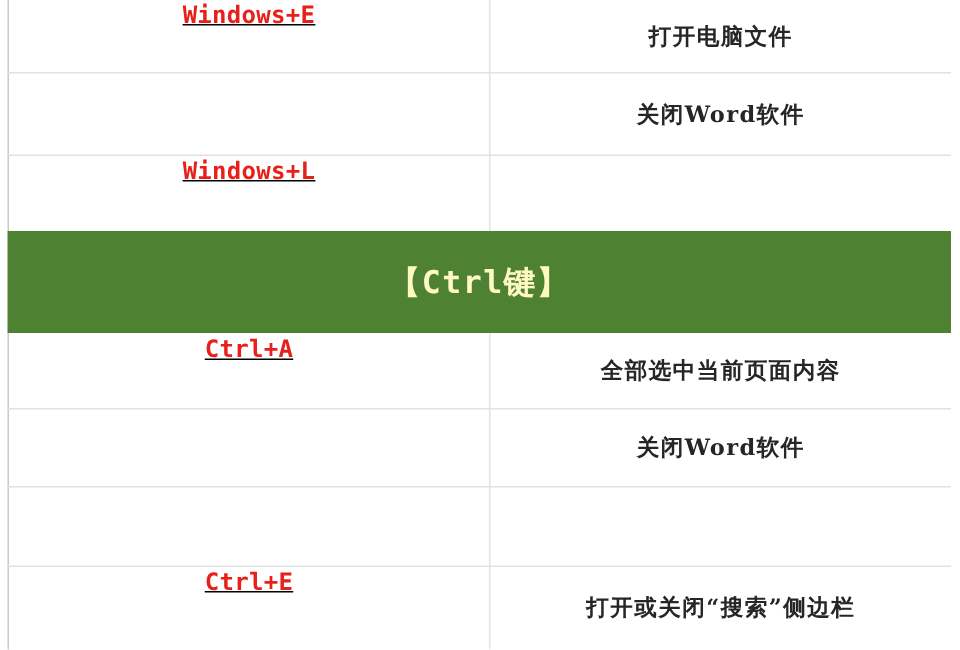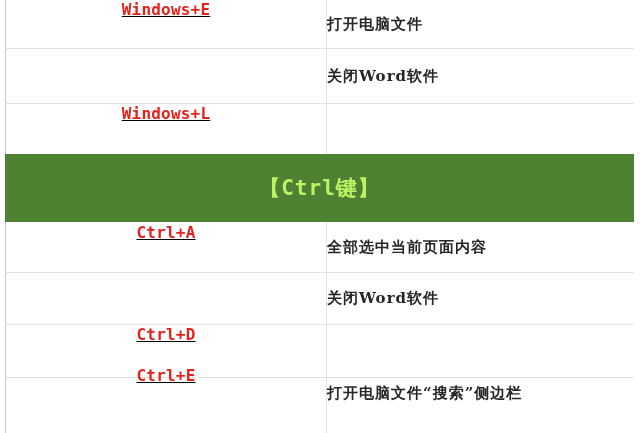--- a/index.html
+++ b/index.html
@@ -38,20 +38,21 @@
     text-decoration: underline;
   }
   .cell-desc {
     position: absolute;
     left: 327px;
     width: 307px;
     top: 0;
     bottom: 0;
     display: flex;
     align-items: center;
+    justify-content: center;
     box-sizing: border-box;
   }
   .key-text {
     color: #e8201a;
     font-family: "DejaVu Sans Mono", "Liberation Mono", monospace;
     font-weight: bold;
     font-size: 16px;
     letter-spacing: 0.2px;
     white-space: pre;
   }
@@ -79,21 +80,21 @@
     position: absolute;
     left: 5px;
     width: 629px;
     background: #4f8133;
     display: flex;
     align-items: center;
     justify-content: center;
     box-sizing: border-box;
   }
   .section-text {
-    color: #bef264;
+    color: #fef9c3;
     font-family: "DejaVu Sans Mono", "Liberation Mono", monospace;
     font-weight: bold;
     font-size: 21px;
     letter-spacing: 1px;
     white-space: pre;
   }
   .hline {
     position: absolute;
     left: 5px;
     width: 629px;
@@ -150,28 +151,25 @@
   <div class="hline" style="top:272px;"></div>
 
   <div class="row" style="top:273px;height:51px;">
     <div class="cell-desc">
       <span class="desc-text">关闭Word软件</span>
     </div>
   </div>
   <div class="hline" style="top:324px;"></div>
 
   <div class="row" style="top:325px;height:52px;">
-    <div class="cell-key">
-      <span class="key-text">Ctrl+D</span>
-    </div>
   </div>
   <div class="hline" style="top:377px;"></div>
 
-  <div class="row" style="top:366px;height:55px;">
+  <div class="row" style="top:378px;height:55px;">
     <div class="cell-key">
       <span class="key-text">Ctrl+E</span>
     </div>
     <div class="cell-desc">
-      <span class="desc-text">打开电脑文件“搜索”侧边栏</span>
+      <span class="desc-text">打开或关闭“搜索”侧边栏</span>
     </div>
   </div>
 
 </div>
 
 </body></html>

